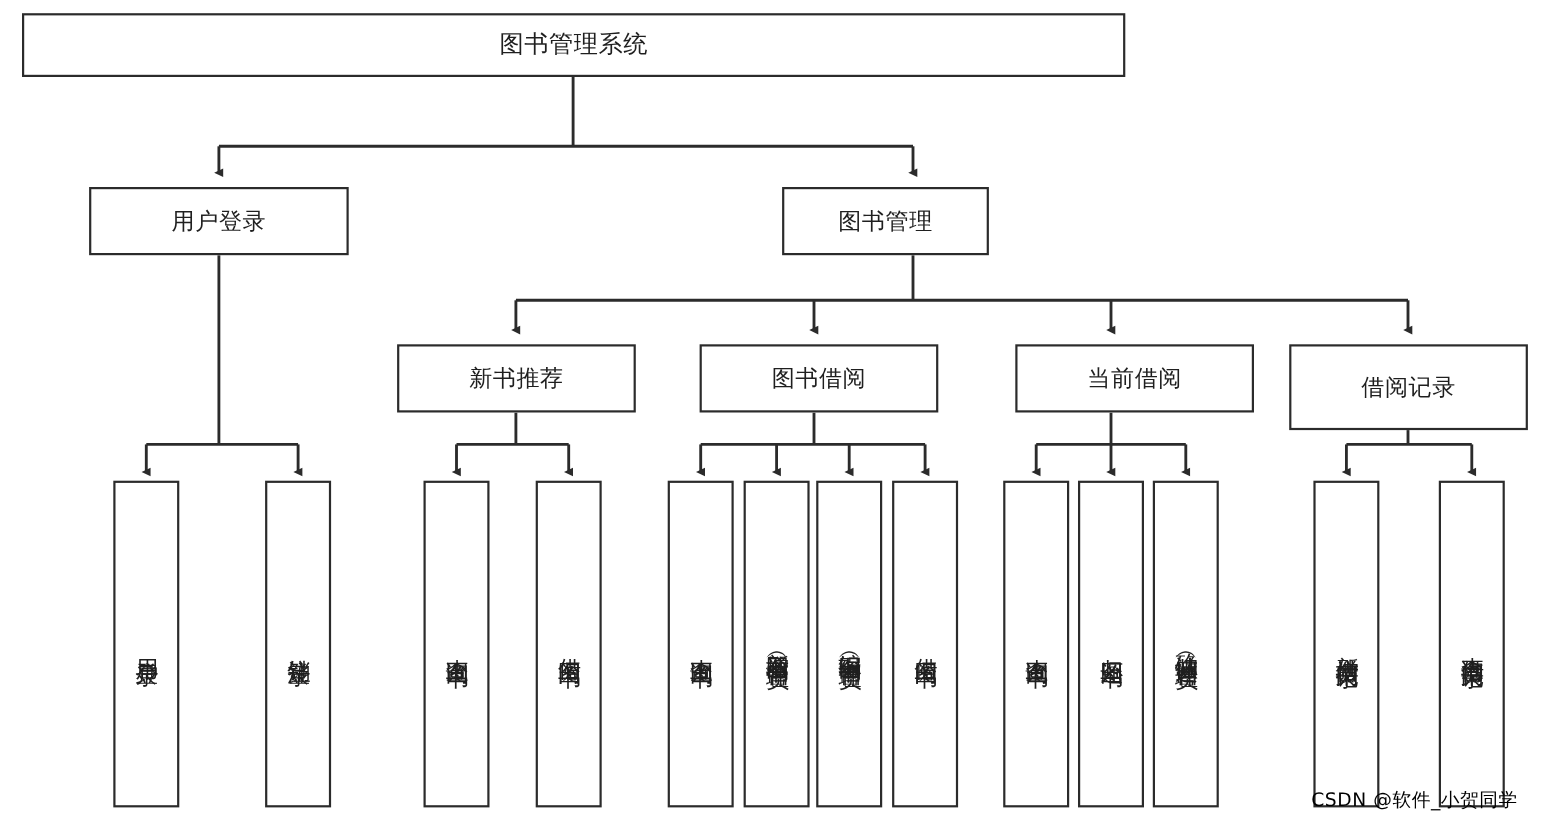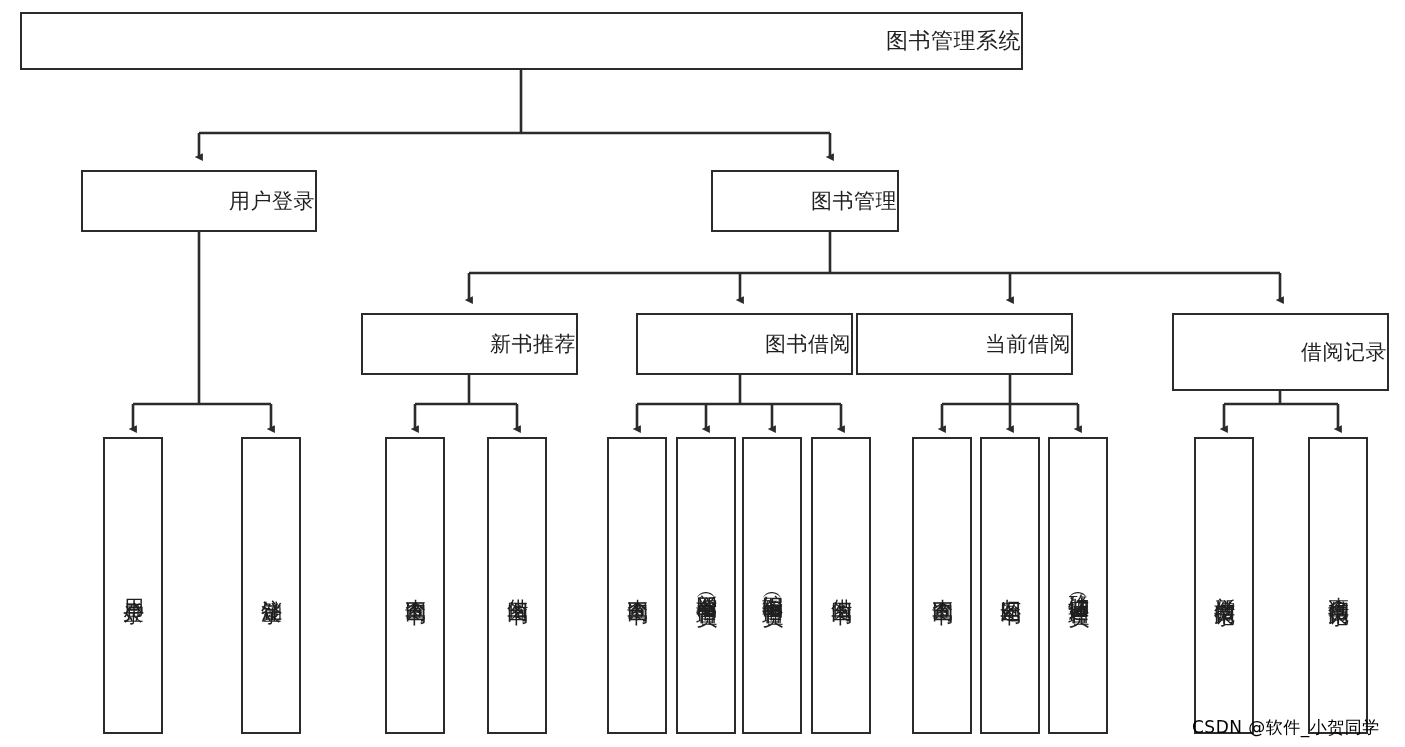--- a/index.html
+++ b/index.html
@@ -27,21 +27,21 @@
     height: 747px;
     pointer-events: none;
   }
   .node {
     position: absolute;
     box-sizing: border-box;
     background: #ffffff;
     border: 2px solid #2b2b2b;
     display: flex;
     align-items: center;
-    justify-content: flex-end;
+    justify-content: center;
     text-align: center;
     z-index: 2;
   }
   .node-label {
     display: block;
     line-height: 1.18;
     letter-spacing: 0.5px;
     color: #1f1f1f;
   }
   .node.root .node-label {
@@ -142,21 +142,21 @@
   <div class="node level2" style="left:711px; top:170px; width:188px; height:62px;">
     <span class="node-label">图书管理</span>
   </div>
 
   <div class="node level3" style="left:361px; top:313px; width:217px; height:62px;">
     <span class="node-label">新书推荐</span>
   </div>
   <div class="node level3" style="left:636px; top:313px; width:217px; height:62px;">
     <span class="node-label">图书借阅</span>
   </div>
-  <div class="node level3" style="left:856px; top:313px; width:217px; height:62px;">
+  <div class="node level3" style="left:923px; top:313px; width:217px; height:62px;">
     <span class="node-label">当前借阅</span>
   </div>
   <div class="node level3" style="left:1172px; top:313px; width:217px; height:78px;">
     <span class="node-label">借阅记录</span>
   </div>
 
   <div class="node leaf" style="left:103px; top:437px; width:60px; height:297px;">
     <span class="node-label">用户登录</span>
   </div>
   <div class="node leaf" style="left:241px; top:437px; width:60px; height:297px;">

